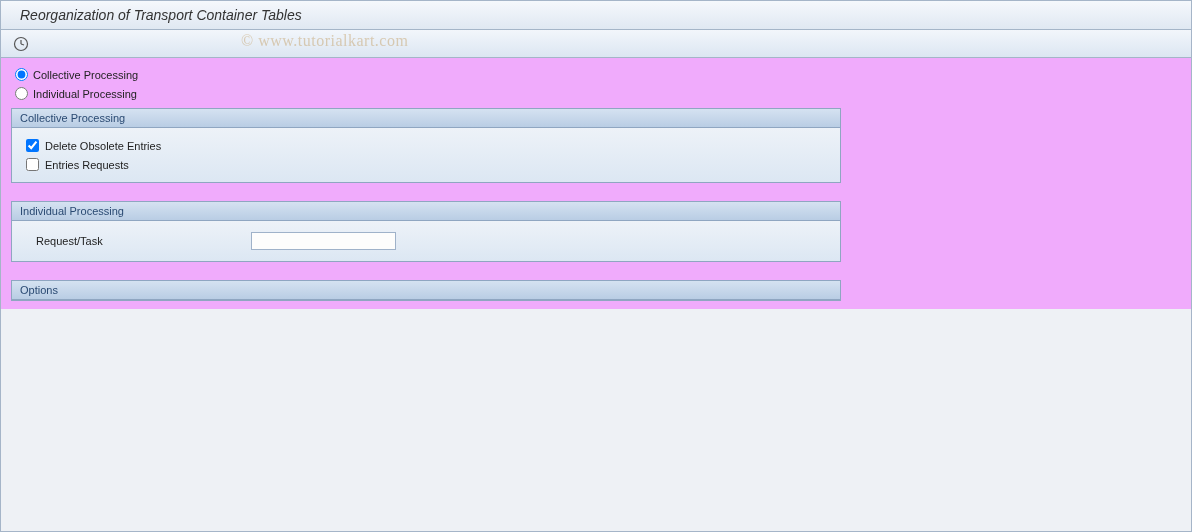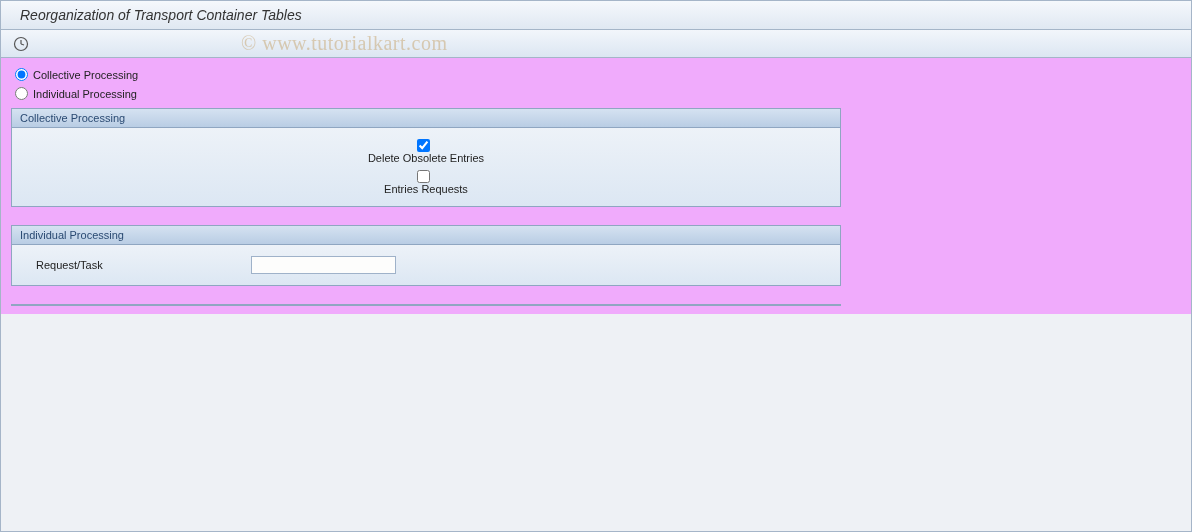--- a/index.html
+++ b/index.html
@@ -44,21 +44,21 @@
       display: flex;
       align-items: center;
       justify-content: center;
       cursor: pointer;
     }
     
     .watermark {
       position: absolute;
       left: 240px;
       top: 2px;
-      font-size: 20px;
+      font-size: 16px;
       color: rgba(200, 170, 120, 0.55);
       font-family: Georgia, serif;
       letter-spacing: 0.5px;
       pointer-events: none;
     }
     
     .content-area {
       padding: 8px 10px;
       background: #f0abfc;
     }
@@ -98,21 +98,20 @@
     
     .group-body {
       padding: 8px 10px;
       background: linear-gradient(to bottom, #edf2f8 0%, #dce7f3 100%);
     }
     
     .checkbox-row {
       display: flex;
       align-items: center;
       padding: 3px 4px;
-      flex-direction: column;
     }
     
     .checkbox-row input[type="checkbox"] {
       margin-right: 6px;
       width: 13px;
       height: 13px;
     }
     
     .checkbox-row label {
       color: #222;
@@ -203,15 +202,16 @@
       <div class="field-row">
         <span class="field-label">Request/Task</span>
         <input type="text" class="field-input" value="" style="">
       </div>
     </div>
   </div>
 
   <div class="spacer"></div>
 
   <div class="group-box">
+    <div class="group-header">Options</div>
   </div>
 
 </div>
 
 </body></html>

